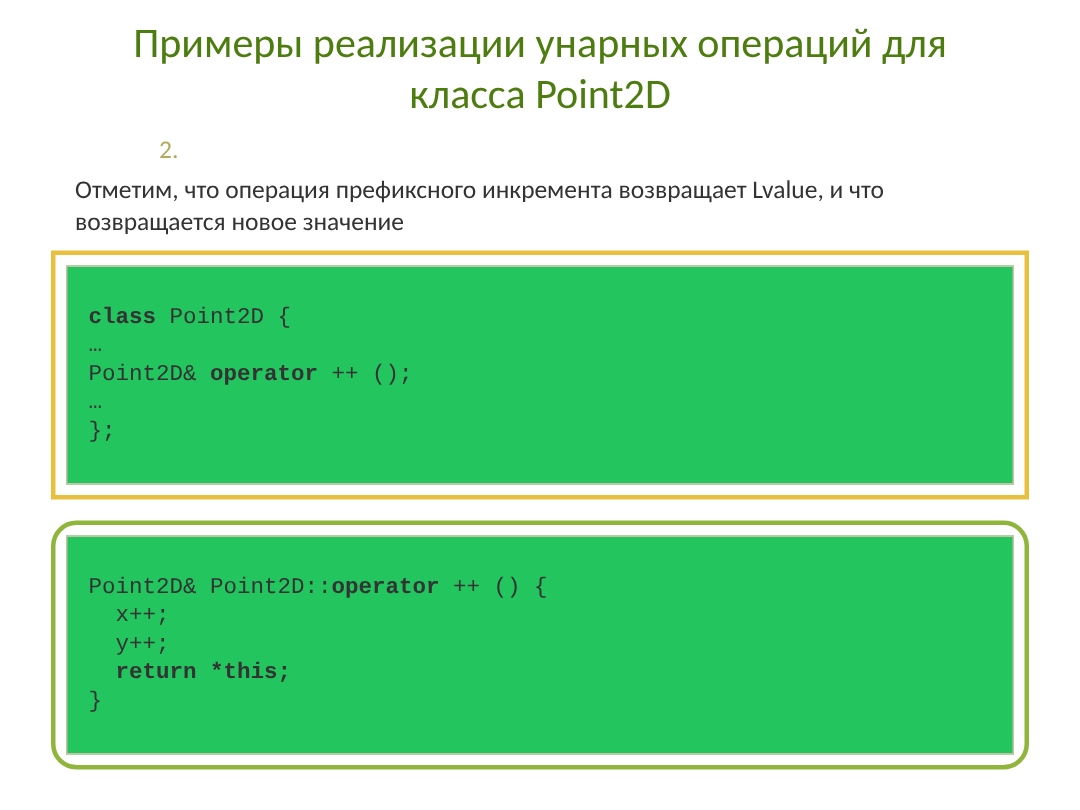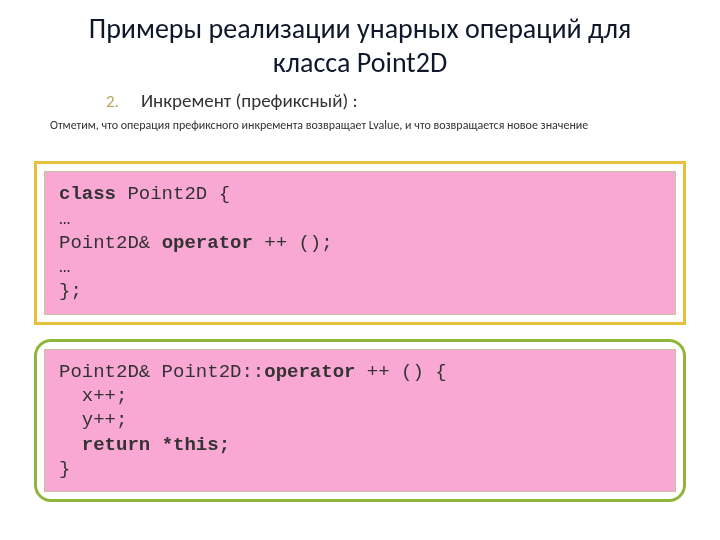--- a/index.html
+++ b/index.html
@@ -13,74 +13,73 @@
     }
     .slide {
       width: 100%;
       height: 100%;
       padding: 12px 6px 6px 6px;
     }
     .title {
       text-align: center;
       font-size: 28px;
       font-weight: 400;
-      color: #0f172a;
+      color: #4d7c0f;
       line-height: 1.2;
       margin-bottom: 10px;
       padding: 0 60px;
     }
     .list-row {
       display: flex;
       align-items: baseline;
       padding-left: 100px;
       margin-bottom: 4px;
     }
     .list-num {
       color: #b3a85c;
       font-size: 17px;
       margin-right: 22px;
     }
     .list-text {
       font-size: 19px;
       color: #333;
     }
     .para {
-      font-size: 12px;
+      font-size: 17px;
       line-height: 1.25;
-      padding: 2px 44px 28px 44px;
+      padding: 2px 44px 8px 44px;
       color: #333;
     }
     .code-wrap {
       margin: 0 28px 14px 28px;
       border: 3px solid;
       padding: 7px;
     }
     .code-wrap.orange { border-color: #e8c03e; }
     .code-wrap.green  { border-color: #8fb63b; border-radius: 17px; }
     .code-inner {
-      background: #f9a8d4;
+      background: #22c55e;
       border: 1px solid #c8c2a2;
-      padding: 10px 14px;
+      padding: 24px 14px;
       font-family: "Courier New", monospace;
-      font-size: 19px;
+      font-size: 15px;
       line-height: 1.28;
       white-space: pre;
     }
     .kw-b { font-weight: bold; }
   </style>
 </head>
 <body>
 
 <div class="slide">
 
   <h1 class="title">Примеры реализации унарных операций для класса Point2D</h1>
 
   <div class="list-row">
     <span class="list-num">2.</span>
-    <span class="list-text">Инкремент  (префиксный) :</span>
   </div>
 
   <div class="para">   Отметим, что операция префиксного инкремента возвращает Lvalue, и что возвращается новое значение</div>
 
   <div class="code-wrap orange">
     <div class="code-inner"><span class="kw-b">class</span><span> Point2D {</span>
 <span>…</span>
 <span>Point2D&amp; </span><span class="kw-b">operator</span><span> ++ ();</span>
 <span>…</span>
 <span>};</span></div>

